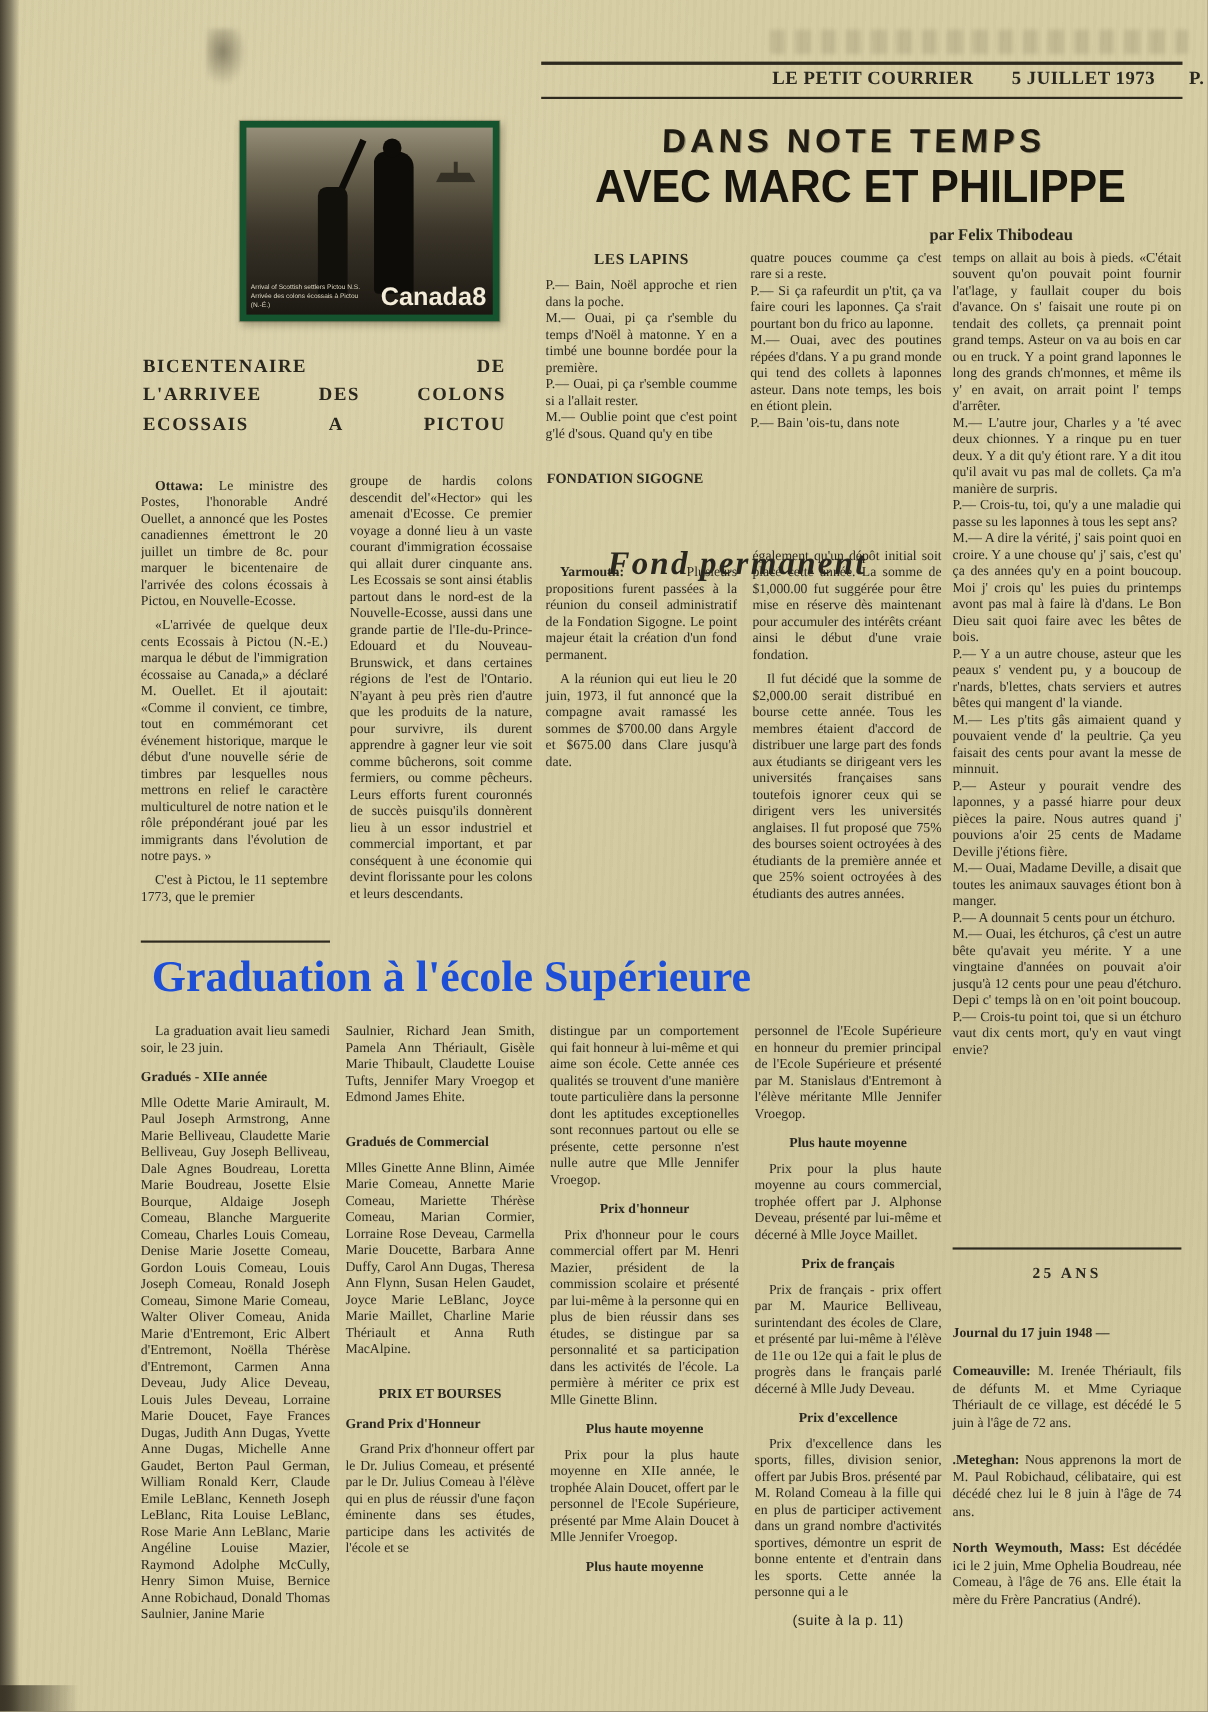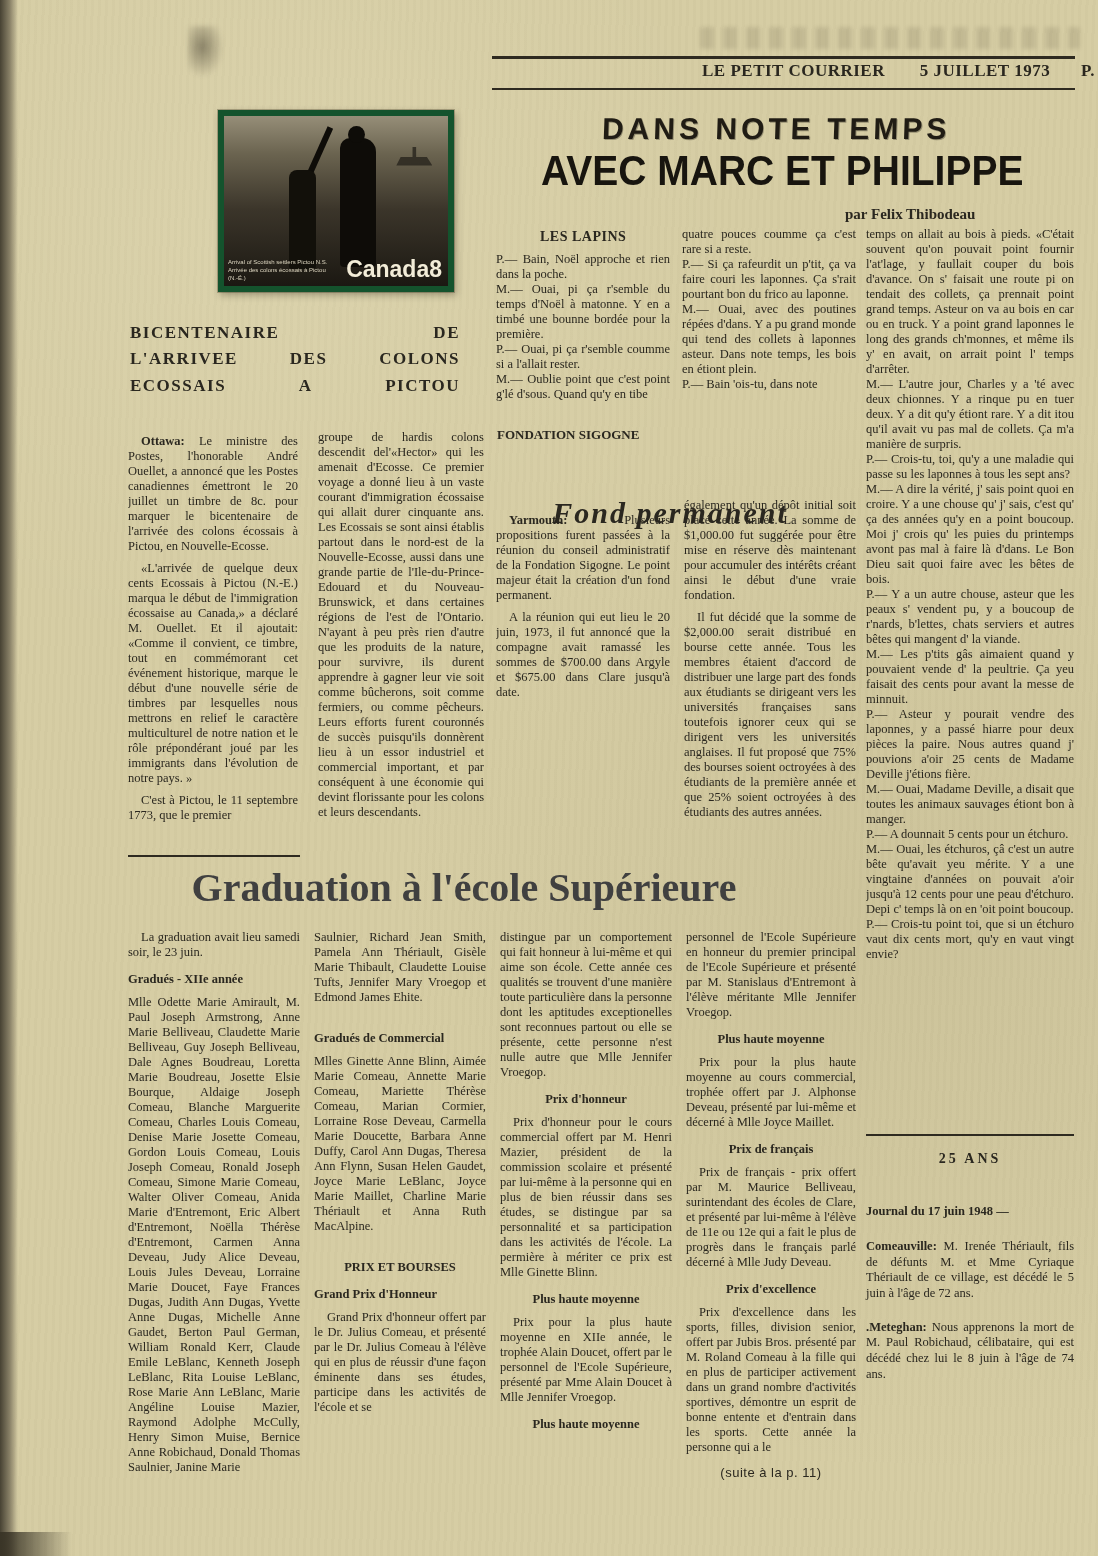--- a/index.html
+++ b/index.html
@@ -70,22 +70,22 @@
   .bic1 { left:128px; top:434px; width:170px; height:425px; }
   .bic2 { left:318px; top:430px; width:166px; height:430px; }
   .bic-rule { left:128px; top:855px; width:172px; height:2px; }
 
   .fond-kicker { position:absolute; left:497px; top:427px; font-weight:bold; font-size:13px; }
   .fond-title { position:absolute; left:520px; top:452px; width:300px; text-align:center;
     font-style:italic; font-weight:bold; font-size:30px; letter-spacing:2px;margin-top:44px; }
   .fond1 { left:496px; top:513px; width:174px; height:352px; }
   .fond2 { left:684px; top:498px; width:172px; height:362px; }
 
-  .grad-title { position:absolute; left:138px; top:864px; width:652px; text-align:center;
-    font-weight:bold; font-size:40px; color:#404040; }
+  .grad-title { position:absolute; left:138px; top:864px; width:652px; text-align:left;
+    font-weight:bold; font-size:40px; color:#1d4ed8; }
   .grad { top:930px; height:616px; }
   .g1 { left:128px; width:172px; }
   .g2 { left:314px; width:172px; }
   .g3 { left:500px; width:172px; }
   .g4 { left:686px; width:170px; }
   .continuation { font-family:Liberation Sans, sans-serif; font-size:13px; margin-top:10px;
     letter-spacing:.5px; text-align:center; }
 
   .ans25 { position:absolute; left:866px; top:1134px; width:208px; font-size:12.5px; line-height:1.25; text-align:justify; }
   .ans25 .rule-line { height:2px; background:#2e2a20; margin-bottom:14px; }
@@ -207,14 +207,15 @@
     <p>Prix d'excellence dans les sports, filles, division senior, offert par Jubis Bros. présenté par M. Roland Comeau à la fille qui en plus de participer activement dans un grand nombre d'activités sportives, démontre un esprit de bonne entente et d'entrain dans les sports. Cette année la personne qui a le</p>
     <div class="continuation">(suite à la p. 11)</div>
   </div>
 
   <section class="ans25">
     <div class="rule-line"></div>
     <h3>25 ANS</h3>
     <p class="head25">Journal du 17 juin 1948 —</p>
     <p><b class="lead">Comeauville:</b> <span>M. Irenée Thériault, fils de défunts M. et Mme Cyriaque Thériault de ce village, est décédé le 5 juin à l'âge de 72 ans.</span></p>
     <p><b class="lead">.Meteghan:</b> <span>Nous apprenons la mort de M. Paul Robichaud, célibataire, qui est décédé chez lui le 8 juin à l'âge de 74 ans.</span></p>
+    <p><b class="lead">North Weymouth, Mass:</b> <span>Est décédée ici le 2 juin, Mme Ophelia Boudreau, née Comeau, à l'âge de 76 ans. Elle était la mère du Frère Pancratius (André).</span></p>
   </section>
 </div>
 
 </body></html>

